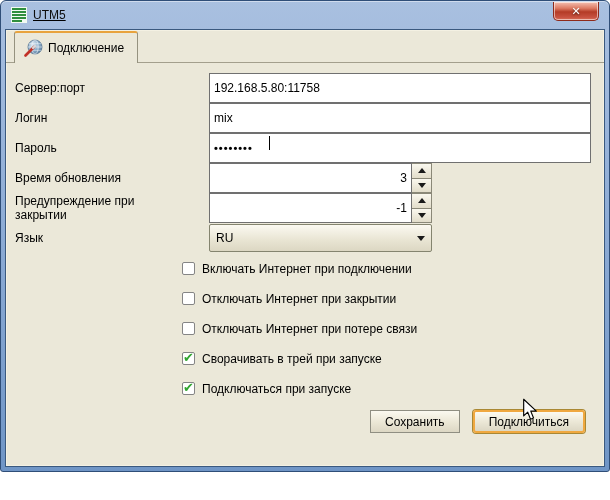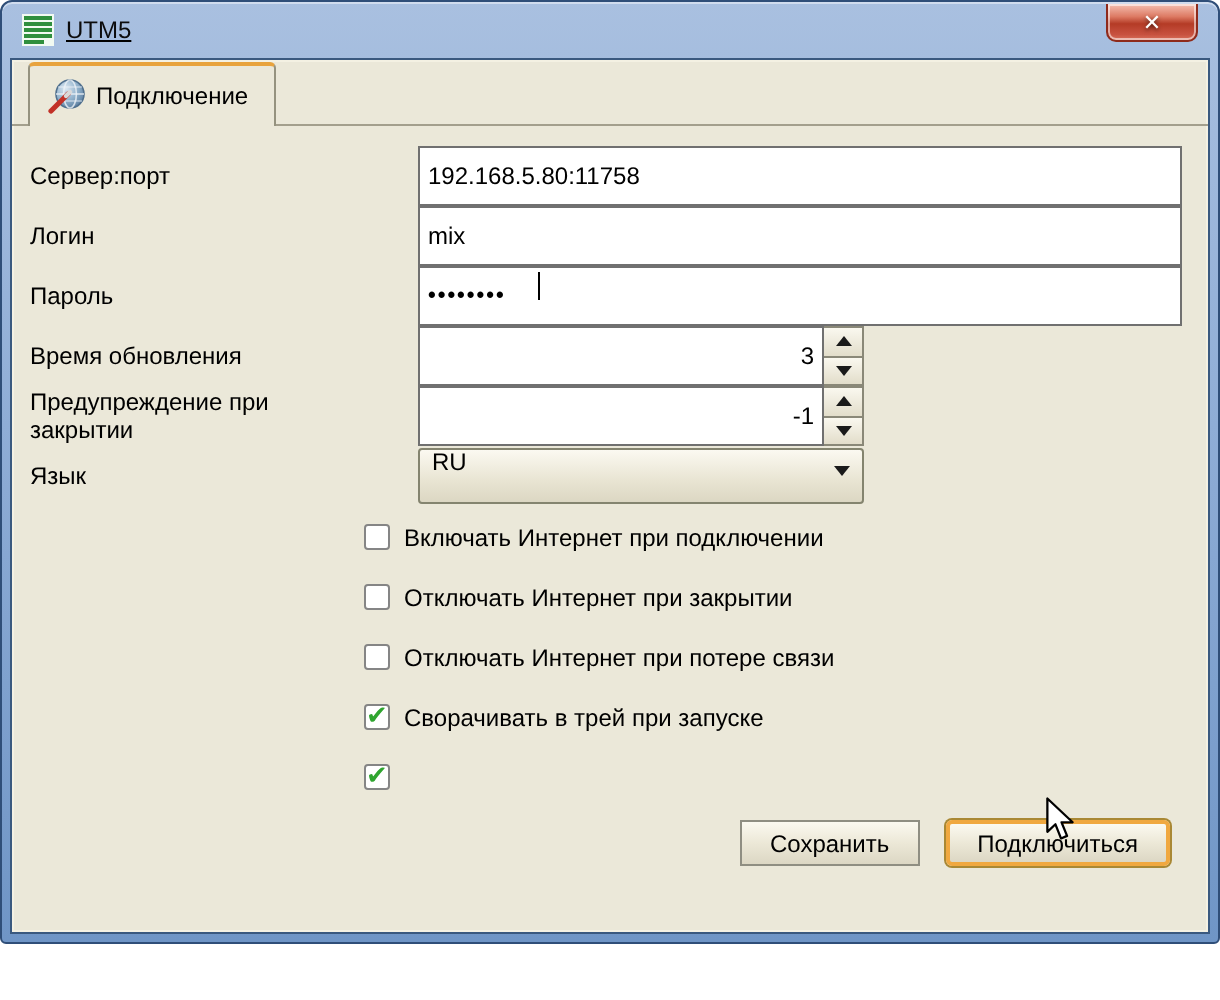--- a/index.html
+++ b/index.html
@@ -72,21 +72,21 @@
     flex:1; display:flex; align-items:center; justify-content:center;
     background: linear-gradient(#faf8ef, #e2ddca);
     border:1px solid #8a8878; border-left:none;
   }
   .spin-btn + .spin-btn { border-top:none; }
   .tri-up { width:0; height:0; border-left:4px solid transparent; border-right:4px solid transparent; border-bottom:5px solid #1a1a1a; }
   .tri-down { width:0; height:0; border-left:4px solid transparent; border-right:4px solid transparent; border-top:5px solid #1a1a1a; }
 
   
   .combo {
-    width:223px; height:20px; display:flex; align-items:flex-end;
+    width:223px; height:20px; display:flex; align-items:center;
     background: linear-gradient(#fbf9f1, #e8e4d2 60%, #dcd7c3);
     border:1px solid #84846f; border-radius:2px; padding:13px 6px;
   }
   .combo-value { flex:1; font-size:12px; }
 
   
   .cbsection { margin-left:167px; margin-top:12px; }
   .cbrow { display:flex; align-items:center; height:17px; margin-bottom:13px; }
   .cbbox {
     width:13px; height:13px; flex:none; background:#fff;
@@ -234,20 +234,21 @@
         <div class="cbrow checked">
           <span class="cbbox">
               <span class="check">✔</span>
             </span>
           <span class="cblabel">Сворачивать в трей при запуске</span>
         </div>
         <div class="cbrow checked">
           <span class="cbbox">
               <span class="check">✔</span>
             </span>
+          <span class="cblabel">Подключаться при запуске</span>
         </div>
       </div>
 
       <div class="btnrow">
         <button class="btn">Сохранить</button>
         <button class="btn highlighted">Подключиться</button>
       </div>
 
     </div>
   </div>

